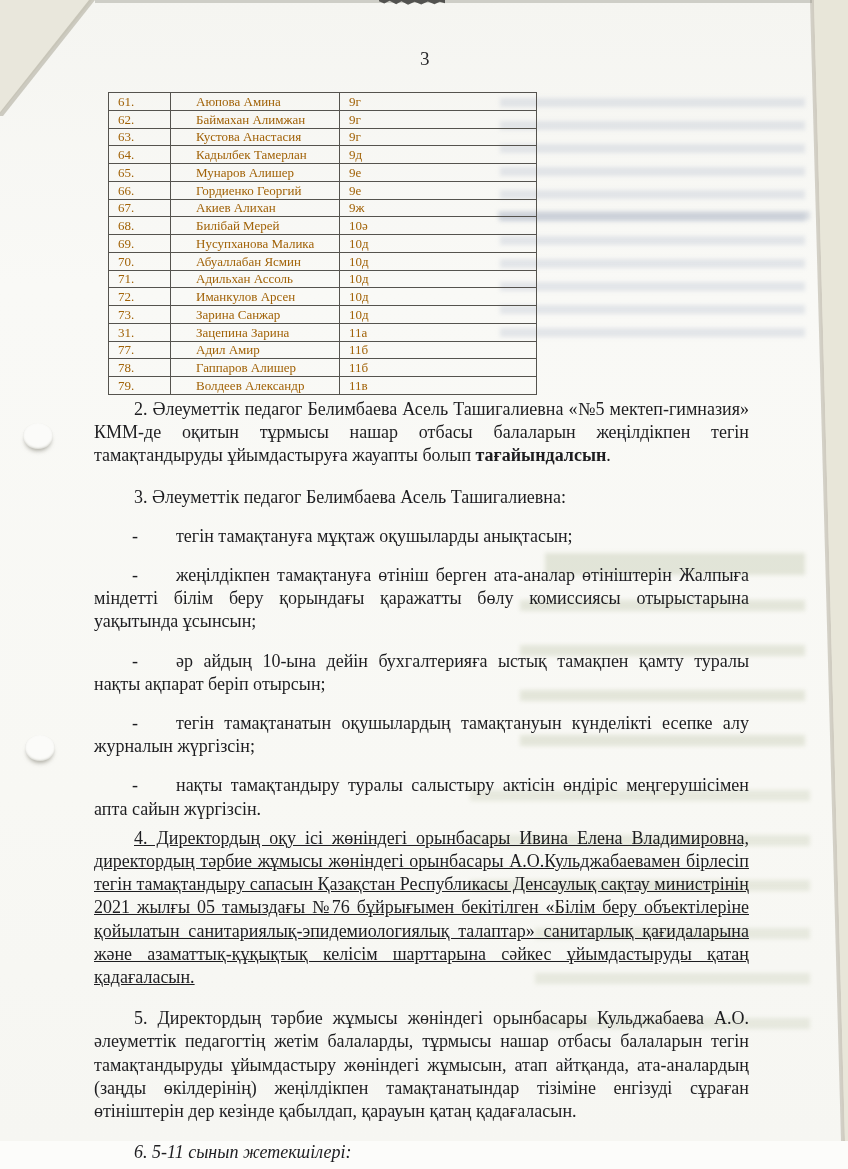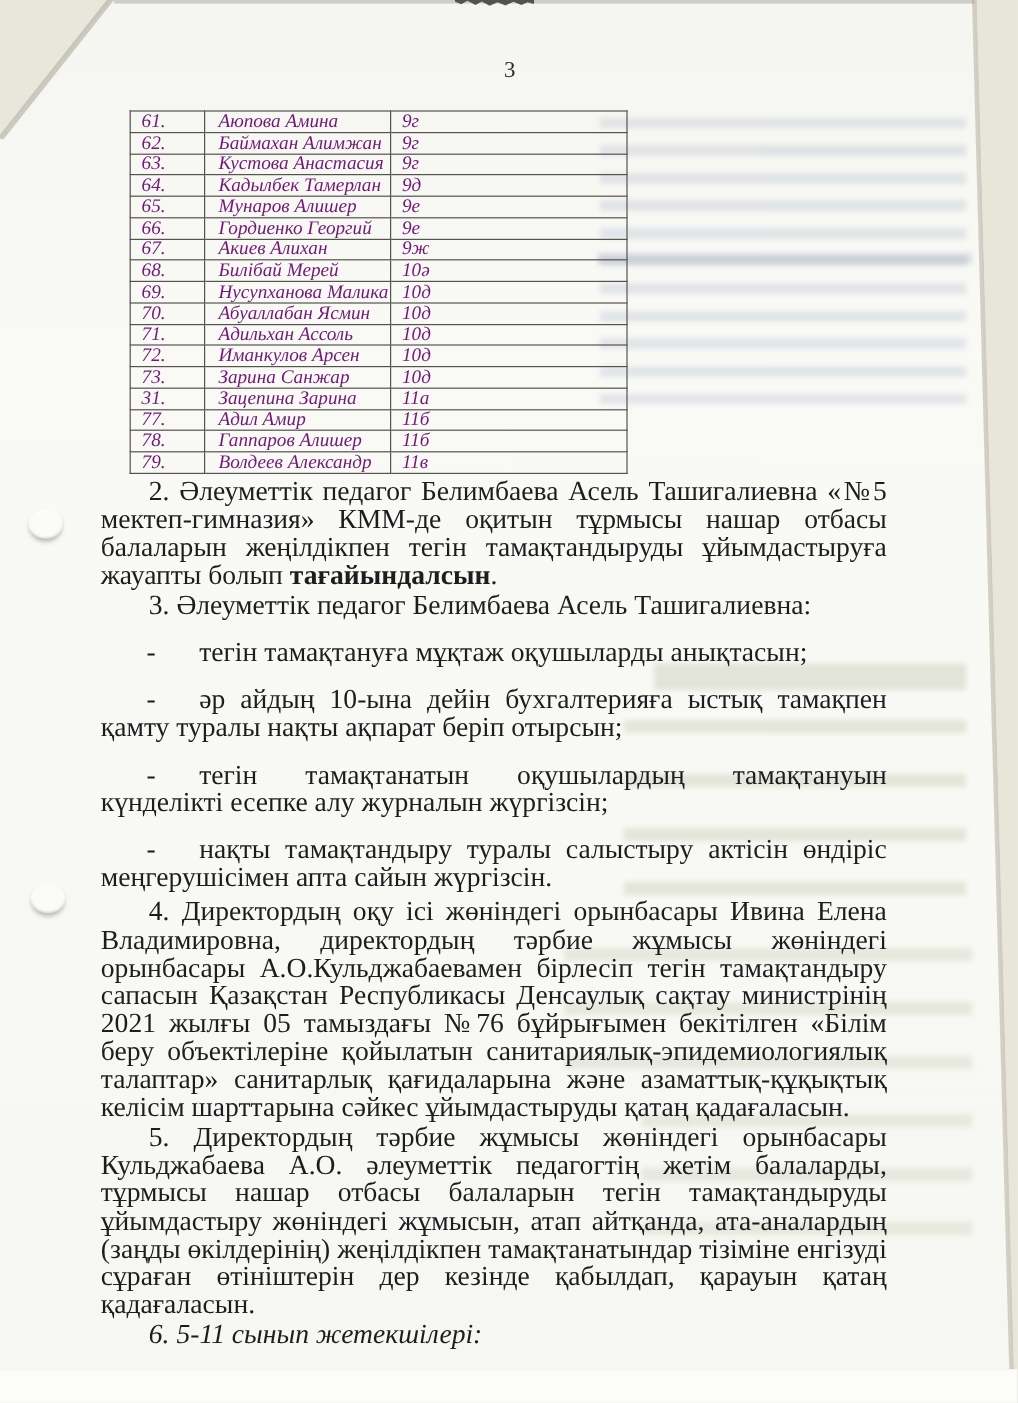--- a/index.html
+++ b/index.html
@@ -68,39 +68,39 @@
   .s6{left:535px;top:928px;width:275px;height:125px;opacity:.36;}
   
   .page-number{
     position:absolute;left:420px;top:48px;
     font-size:19px;color:#2a2a2c;
   }
   
   table.students{
     position:absolute;left:108px;top:92px;width:382px;height:303px;
     border-collapse:collapse;table-layout:fixed;
-    font-size:16px;line-height:15px;color:#701a75;font-style:italic;
+    font-size:13px;line-height:15px;color:#a16207;
   }
   table.students td{
     border:1px solid #55534e;padding:0 0 0 9px;
     overflow:hidden;white-space:nowrap;vertical-align:middle;
   }
   table.students td.c-no{width:52px;}
-  table.students td.c-name{width:143px;padding-left:11px;}
+  table.students td.c-name{width:143px;padding-left:25px;}
   table.students td.c-grade{width:187px;}
   
   .doc-body{
-    position:absolute;left:84px;top:398px;width:655px;
-    font-size:23px;line-height:23.2px;color:#1d1d20;
+    position:absolute;left:94px;top:398px;width:655px;
+    font-size:18px;line-height:23.2px;color:#1d1d20;
     text-align:justify;
   }
   .doc-body p{margin:0;text-indent:40px;}
-  .doc-body p.numbered + p.numbered{margin-top:2px;}
+  .doc-body p.numbered + p.numbered{margin-top:18px;}
   .doc-body p.bullet{text-indent:0;margin-top:16px;}
-  .doc-body p.bullet + p.numbered{margin-top:6px;}
+  .doc-body p.bullet + p.numbered{margin-top:6px;text-decoration:underline;}
   .doc-body .marker{
     display:inline-block;width:82px;padding-left:38px;box-sizing:border-box;
   }
   .doc-body .b{font-weight:bold;}
   .doc-body .i{font-style:italic;}
 </style>
 </head>
 <body>
 
 <div class="bottom-strip"></div>
@@ -211,19 +211,20 @@
         <td class="c-name">Волдеев Александр</td>
         <td class="c-grade">11в</td>
       </tr>
     </tbody>
 </table>
 
 <div class="doc-body">
     <p class="numbered"><span>2. Әлеуметтік педагог Белимбаева Асель Ташигалиевна «№5 мектеп-гимназия» КММ-де оқитын тұрмысы нашар отбасы балаларын жеңілдікпен тегін тамақтандыруды ұйымдастыруға жауапты болып </span><span class="b">тағайындалсын</span><span>.</span></p>
     <p class="numbered"><span>3. Әлеуметтік педагог Белимбаева Асель Ташигалиевна:</span></p>
     <p class="bullet"><span class="marker">-</span><span>тегін тамақтануға мұқтаж оқушыларды анықтасын;</span></p>
+    <p class="bullet"><span class="marker">-</span><span>жеңілдікпен тамақтануға өтініш берген ата-аналар өтініштерін Жалпыға міндетті білім беру қорындағы қаражатты бөлу комиссиясы отырыстарына уақытында ұсынсын;</span></p>
     <p class="bullet"><span class="marker">-</span><span>әр айдың 10-ына дейін бухгалтерияға ыстық тамақпен қамту туралы нақты ақпарат беріп отырсын;</span></p>
     <p class="bullet"><span class="marker">-</span><span>тегін тамақтанатын оқушылардың тамақтануын күнделікті есепке алу журналын жүргізсін;</span></p>
     <p class="bullet"><span class="marker">-</span><span>нақты тамақтандыру туралы салыстыру актісін өндіріс меңгерушісімен апта сайын жүргізсін.</span></p>
     <p class="numbered"><span>4. Директордың оқу ісі жөніндегі орынбасары Ивина Елена Владимировна, директордың тәрбие жұмысы жөніндегі орынбасары А.О.Кульджабаевамен бірлесіп тегін тамақтандыру сапасын Қазақстан Республикасы Денсаулық сақтау министрінің 2021 жылғы 05 тамыздағы №76 бұйрығымен бекітілген «Білім беру объектілеріне қойылатын санитариялық-эпидемиологиялық талаптар» санитарлық қағидаларына және азаматтық-құқықтық келісім шарттарына сәйкес ұйымдастыруды қатаң қадағаласын.</span></p>
     <p class="numbered"><span>5. Директордың тәрбие жұмысы жөніндегі орынбасары Кульджабаева А.О. әлеуметтік педагогтің жетім балаларды, тұрмысы нашар отбасы балаларын тегін тамақтандыруды ұйымдастыру жөніндегі жұмысын, атап айтқанда, ата-аналардың (заңды өкілдерінің) жеңілдікпен тамақтанатындар тізіміне енгізуді сұраған өтініштерін дер кезінде қабылдап, қарауын қатаң қадағаласын.</span></p>
     <p class="numbered"><span class="i">6. 5-11 сынып жетекшілері:</span></p>
   </div>
 
 </body></html>

